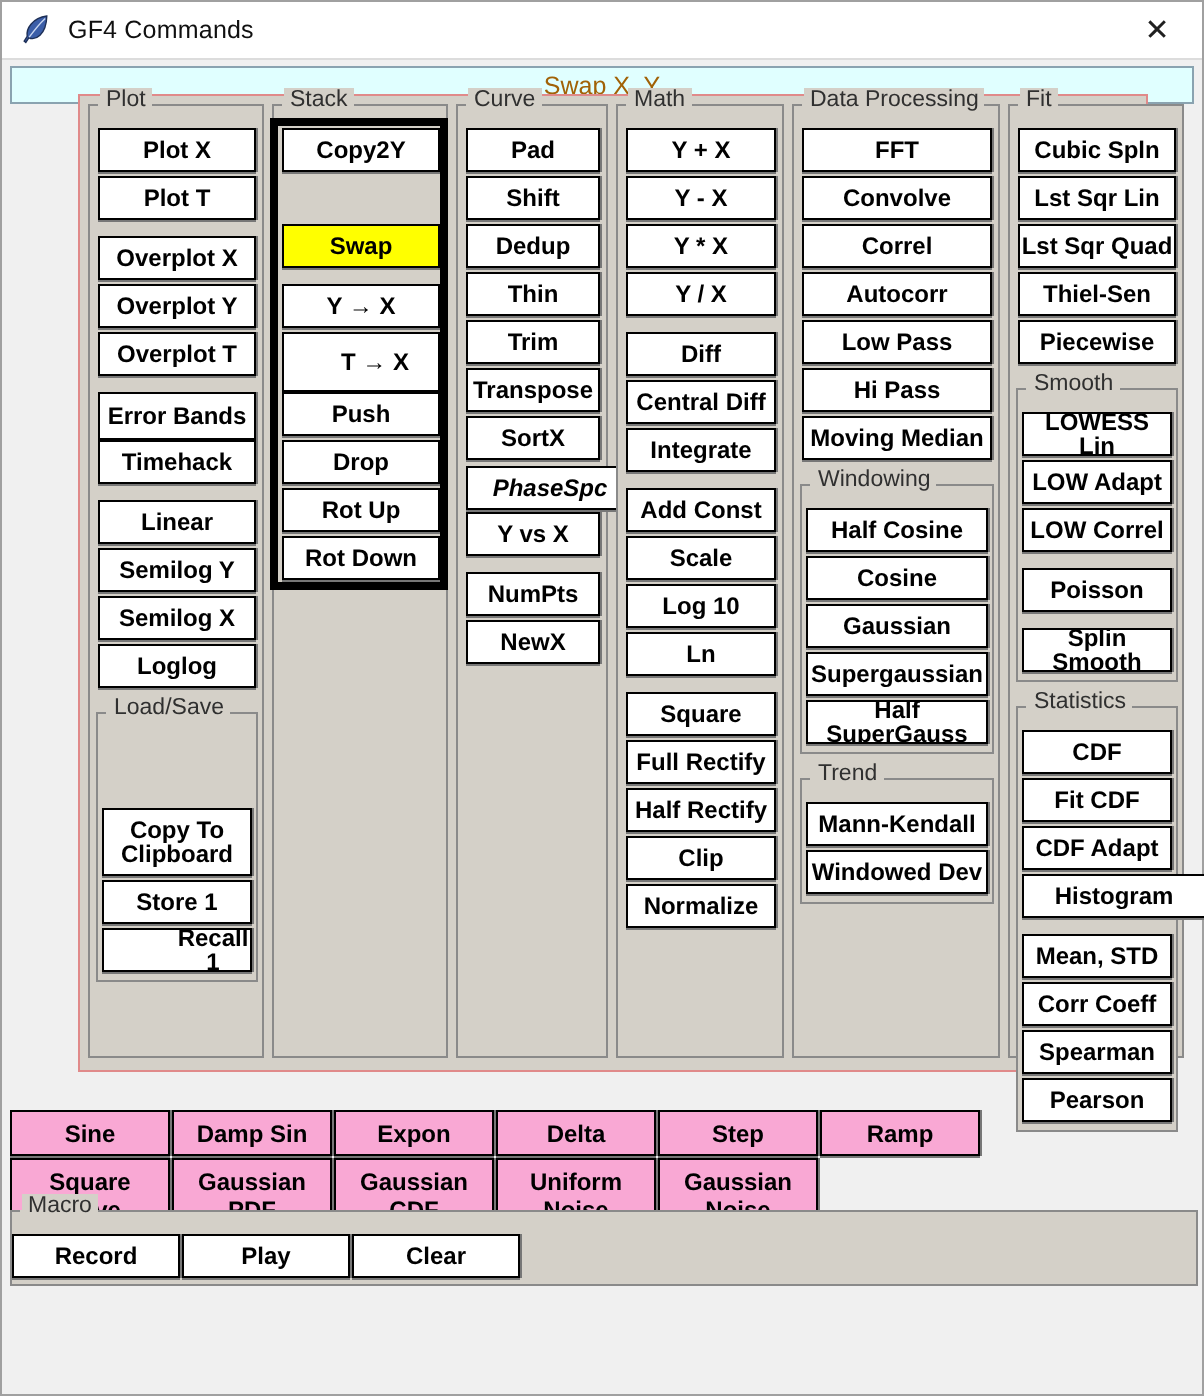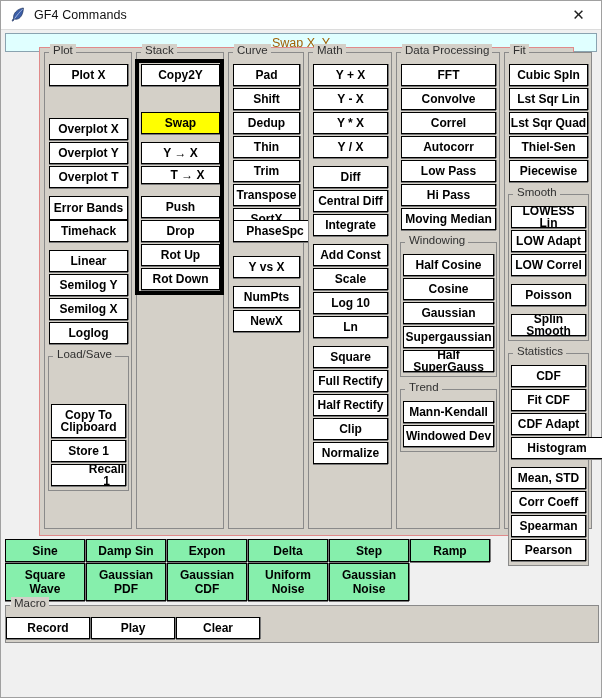--- a/index.html
+++ b/index.html
@@ -58,21 +58,21 @@
     position:absolute;box-sizing:border-box;
     background:#ffffff;
     border:1px solid #000000;
     box-shadow:0 1px 0 0 #777, 1px 0 0 0 #777;
     font-size:12px;font-weight:bold;color:#000;
     display:flex;align-items:center;justify-content:center;
     text-align:center;line-height:12px;cursor:default;
     overflow:hidden;white-space:pre-line;
   }
   .btn.sel{background:#ffff00;}
-  .btn.cyan{background:#86efac;}
+  .btn.cyan{background:#f9a8d4;margin-top:16px;}
   
   #stack-focus{
     position:absolute;border:4px solid #000;box-sizing:border-box;
     pointer-events:none;
   }
   
   #macro-grp{
     position:absolute;left:4px;top:604px;width:594px;height:38px;
     border:1px solid #8a8a8a;border-top:none;box-sizing:border-box;background:#d4d0c8;
   }
@@ -96,20 +96,21 @@
   </div>
 
   <div id="cmdbar">Swap X, Y</div>
 
   <div id="mainpanel">
       <div class="grp" style="left: 4px; top: 4px; width: 88px; height: 477px;">
         <div class="grp-line-l"></div>
         <div class="grp-legend">Plot</div>
         <div class="grp-line-r" style="width: 55px;"></div>
         <div class="btn" style="left: 4px; top: 12px; width: 79px; height: 22px;">Plot X</div>
+        <div class="btn" style="left: 4px; top: 36px; width: 79px; height: 22px;">Plot T</div>
         <div class="btn" style="left: 4px; top: 66px; width: 79px; height: 22px;">Overplot X</div>
         <div class="btn" style="left: 4px; top: 90px; width: 79px; height: 22px;">Overplot Y</div>
         <div class="btn" style="left: 4px; top: 114px; width: 79px; height: 22px;">Overplot T</div>
         <div class="btn" style="left: 4px; top: 144px; width: 79px; height: 24px;">Error Bands</div>
         <div class="btn" style="left: 4px; top: 168px; width: 79px; height: 22px;">Timehack</div>
         <div class="btn" style="left: 4px; top: 198px; width: 79px; height: 22px;">Linear</div>
         <div class="btn" style="left: 4px; top: 222px; width: 79px; height: 22px;">Semilog Y</div>
         <div class="btn" style="left: 4px; top: 246px; width: 79px; height: 22px;">Semilog X</div>
         <div class="btn" style="left: 4px; top: 270px; width: 79px; height: 22px;">Loglog</div>
         <div class="grp" style="left: 3px; top: 304px; width: 81px; height: 135px;">
@@ -122,39 +123,39 @@
           <div class="btn" style="left: 2px; top: 108px; width: 75px; height: 22px; padding-left: 36px;">Recall 1</div>
         </div>
       </div>
       <div class="grp" style="left: 96px; top: 4px; width: 88px; height: 477px;">
         <div class="grp-line-l"></div>
         <div class="grp-legend">Stack</div>
         <div class="grp-line-r" style="width: 46px;"></div>
         <div class="btn" style="left: 4px; top: 12px; width: 79px; height: 22px;">Copy2Y</div>
         <div class="btn sel" style="left: 4px; top: 60px; width: 79px; height: 22px;">Swap</div>
         <div class="btn" style="left: 4px; top: 90px; width: 79px; height: 22px;">Y → X</div>
-        <div class="btn" style="left: 4px; top: 114px; width: 79px; height: 18px; padding-left: 14px;">T → X</div>
+        <div class="btn" style="left: 4px; top: 114px; width: 79px; height: 30px; padding-left: 14px;">T → X</div>
         <div class="btn" style="left: 4px; top: 144px; width: 79px; height: 22px;">Push</div>
         <div class="btn" style="left: 4px; top: 168px; width: 79px; height: 22px;">Drop</div>
         <div class="btn" style="left: 4px; top: 192px; width: 79px; height: 22px;">Rot Up</div>
         <div class="btn" style="left: 4px; top: 216px; width: 79px; height: 22px;">Rot Down</div>
       </div>
       <div id="stack-focus" style="left: 95px; top: 11px; width: 89px; height: 236px;"></div>
       <div class="grp" style="left: 188px; top: 4px; width: 76px; height: 477px;">
         <div class="grp-line-l"></div>
         <div class="grp-legend">Curve</div>
         <div class="grp-line-r" style="width: 32px;"></div>
         <div class="btn" style="left: 4px; top: 12px; width: 67px; height: 22px;">Pad</div>
         <div class="btn" style="left: 4px; top: 36px; width: 67px; height: 22px;">Shift</div>
         <div class="btn" style="left: 4px; top: 60px; width: 67px; height: 22px;">Dedup</div>
         <div class="btn" style="left: 4px; top: 84px; width: 67px; height: 22px;">Thin</div>
         <div class="btn" style="left: 4px; top: 108px; width: 67px; height: 22px;">Trim</div>
         <div class="btn" style="left: 4px; top: 132px; width: 67px; height: 22px;">Transpose</div>
         <div class="btn" style="left: 4px; top: 156px; width: 67px; height: 22px;">SortX</div>
-        <div class="btn" style="left: 4px; top: 168px; width: 84px; height: 22px;">PhaseSpc</div>
+        <div class="btn" style="left: 4px; top: 181px; width: 84px; height: 22px; font-style: italic;">PhaseSpc</div>
         <div class="btn" style="left: 4px; top: 204px; width: 67px; height: 22px;">Y vs X</div>
         <div class="btn" style="left: 4px; top: 234px; width: 67px; height: 22px;">NumPts</div>
         <div class="btn" style="left: 4px; top: 258px; width: 67px; height: 22px;">NewX</div>
       </div>
       <div class="grp" style="left: 268px; top: 4px; width: 84px; height: 477px;">
         <div class="grp-line-l"></div>
         <div class="grp-legend">Math</div>
         <div class="grp-line-r" style="width: 45px;"></div>
         <div class="btn" style="left: 4px; top: 12px; width: 75px; height: 22px;">Y + X</div>
         <div class="btn" style="left: 4px; top: 36px; width: 75px; height: 22px;">Y - X</div>

